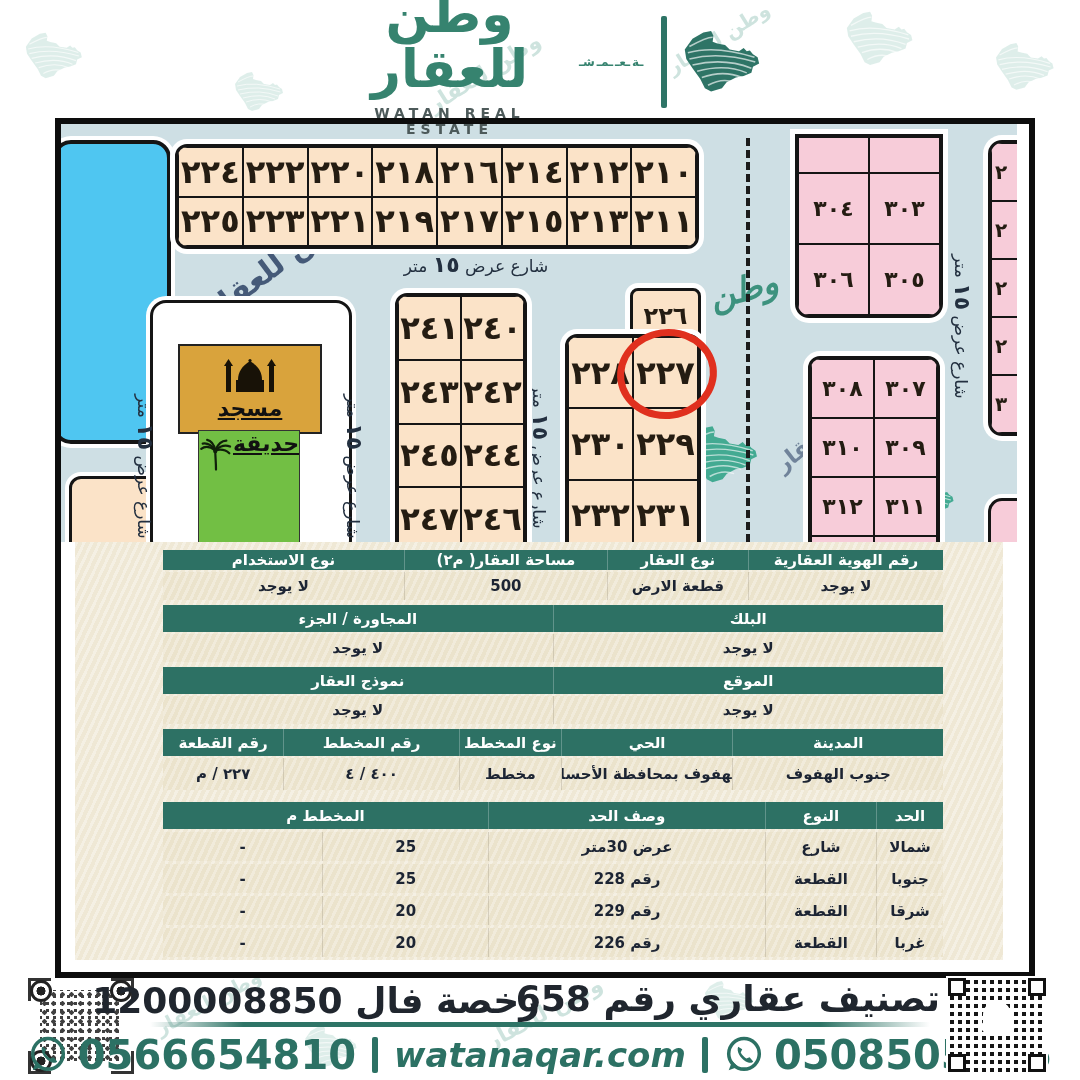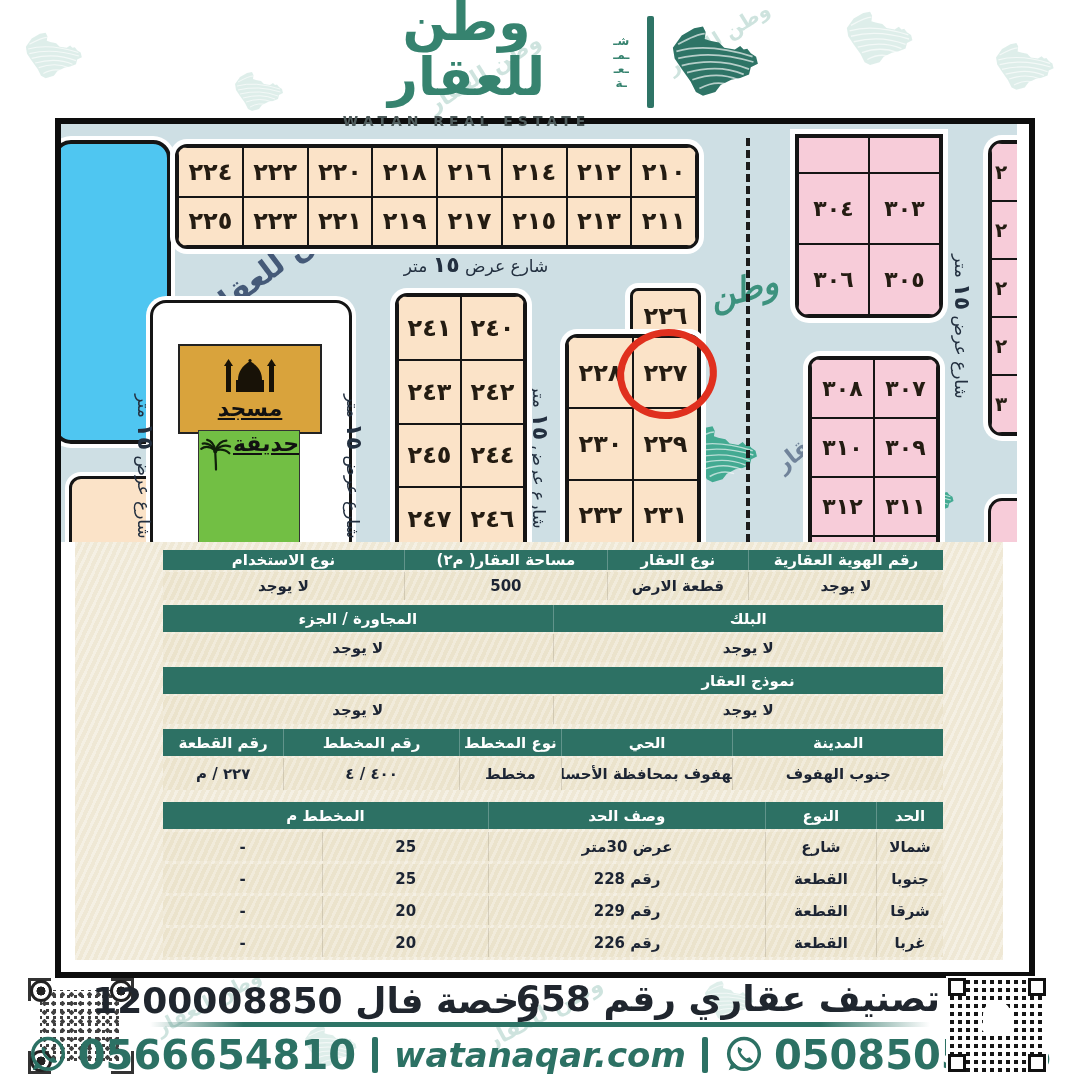--- a/index.html
+++ b/index.html
@@ -10,35 +10,35 @@
   .wm-layer{position:absolute;inset:0;z-index:0;pointer-events:none;}
   .wm-map{color:#bfded6;opacity:.5;}
   .wm-map svg{width:100%;height:100%;}
   .wm-text{color:#7fb8aa;opacity:.38;font-weight:bold;white-space:nowrap;transform-origin:center;}
   
   .brand{position:absolute;left:330px;top:6px;width:440px;height:112px;display:flex;
          align-items:center;justify-content:flex-end;z-index:2;}
   .brand-text{text-align:center;margin-right:10px;}
   .brand-ar{font-size:52px;font-weight:bold;color:#36836f;line-height:1.05;}
   .brand-en{font-size:14px;letter-spacing:5px;color:#4d5a5a;font-weight:bold;margin-top:8px;}
-  .side-letters{display:flex;flex-direction:column;align-items:center;gap:2px;color:#36836f;
+  .side-letters{display:flex;flex-direction:row;align-items:center;gap:2px;color:#36836f;
                 font-size:12px;font-weight:bold;margin:0 8px 0 0;line-height:1;}
   .brand-bar{width:7px;height:92px;background:#2e7466;border-radius:2px;margin:0 10px;}
   .brand-map{width:118px;height:104px;color:#2e7466;}
   
   .frame{position:absolute;left:55px;top:118px;width:968px;height:848px;border:6px solid #0d0d0d;
          background:#fff;z-index:1;}
   .map{position:absolute;left:0;top:0;width:956px;height:418px;background:#cedfe4;overflow:hidden;}
   
   .block{position:absolute;display:flex;flex-direction:column;background:#fbe3c8;
          border:3px solid #151515;border-radius:12px;box-shadow:0 0 0 5px #fff;overflow:hidden;}
   .block.pink{background:#f7ccd9;}
   .g-row{flex:1;display:flex;}
   .g-cell{flex:1;display:flex;align-items:center;justify-content:center;
-          border:1.4px solid #151515;font-weight:bold;color:#241c12;font-size:24px;}
+          border:1.4px solid #151515;font-weight:bold;color:#241c12;font-size:32px;}
   .pink .g-cell{font-size:22px;}
   .pink-top .g-row:first-child{flex:.5;}
   .pink-bottom .g-row:last-child{flex:.25;}
   .right-col .g-cell{justify-content:flex-start;padding-left:3px;font-size:20px;}
   .cell226{position:absolute;display:flex;align-items:center;justify-content:center;
            background:#fbe3c8;border:3px solid #151515;border-radius:8px 8px 0 0;
            box-shadow:0 0 0 5px #fff;font-weight:bold;font-size:24px;color:#241c12;}
   
   .street-label{position:absolute;direction:rtl;color:#233040;font-size:17px;white-space:nowrap;
                 text-align:center;}
@@ -402,20 +402,21 @@
         </div>
       <div class="trow head cols2">
           <div class="t-cell">البلك</div>
           <div class="t-cell">المجاورة / الجزء</div>
         </div>
       <div class="trow val cols2">
           <div class="t-cell">لا يوجد</div>
           <div class="t-cell">لا يوجد</div>
         </div>
       <div class="trow head cols2">
+          <div class="t-cell">الموقع</div>
           <div class="t-cell">نموذج العقار</div>
         </div>
       <div class="trow val cols2">
           <div class="t-cell">لا يوجد</div>
           <div class="t-cell">لا يوجد</div>
         </div>
       <div class="trow head cols5">
           <div class="t-cell">المدينة</div>
           <div class="t-cell">الحي</div>
           <div class="t-cell">نوع المخطط</div>

